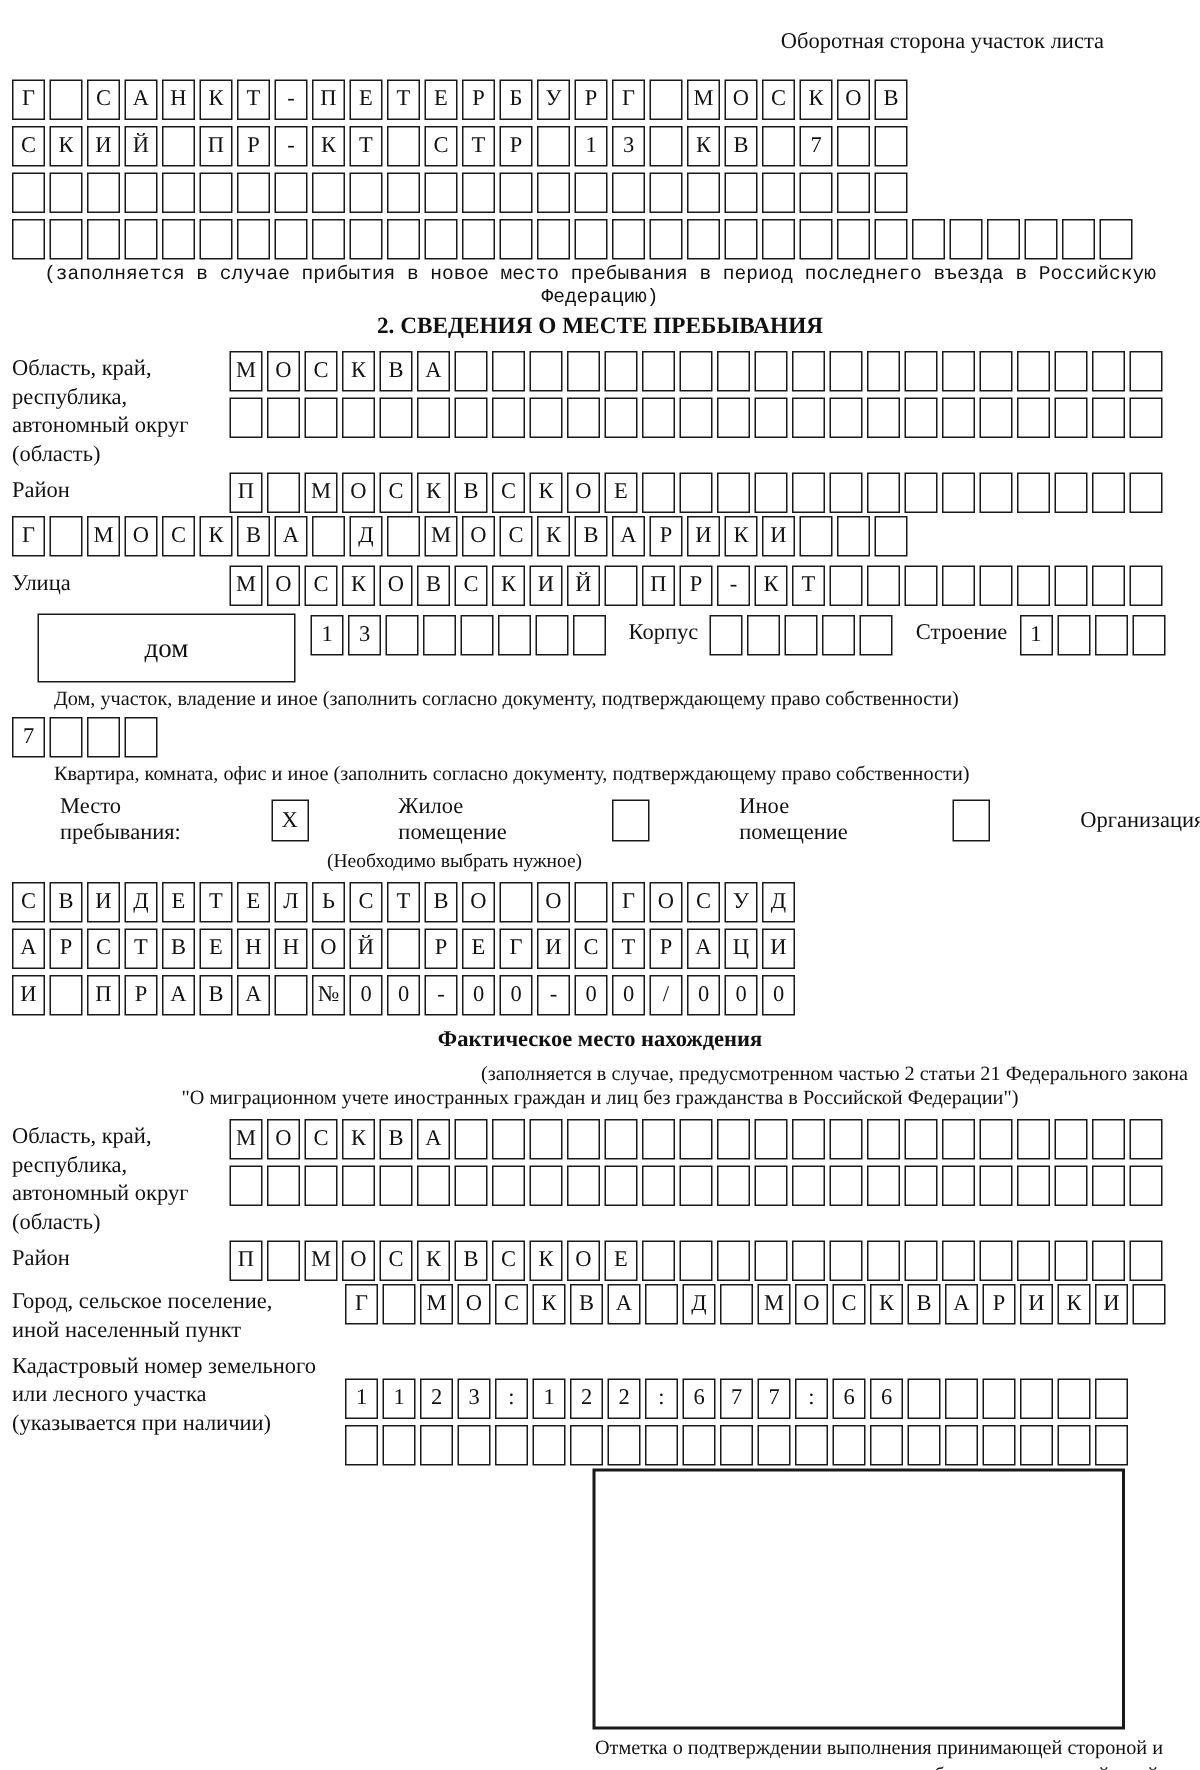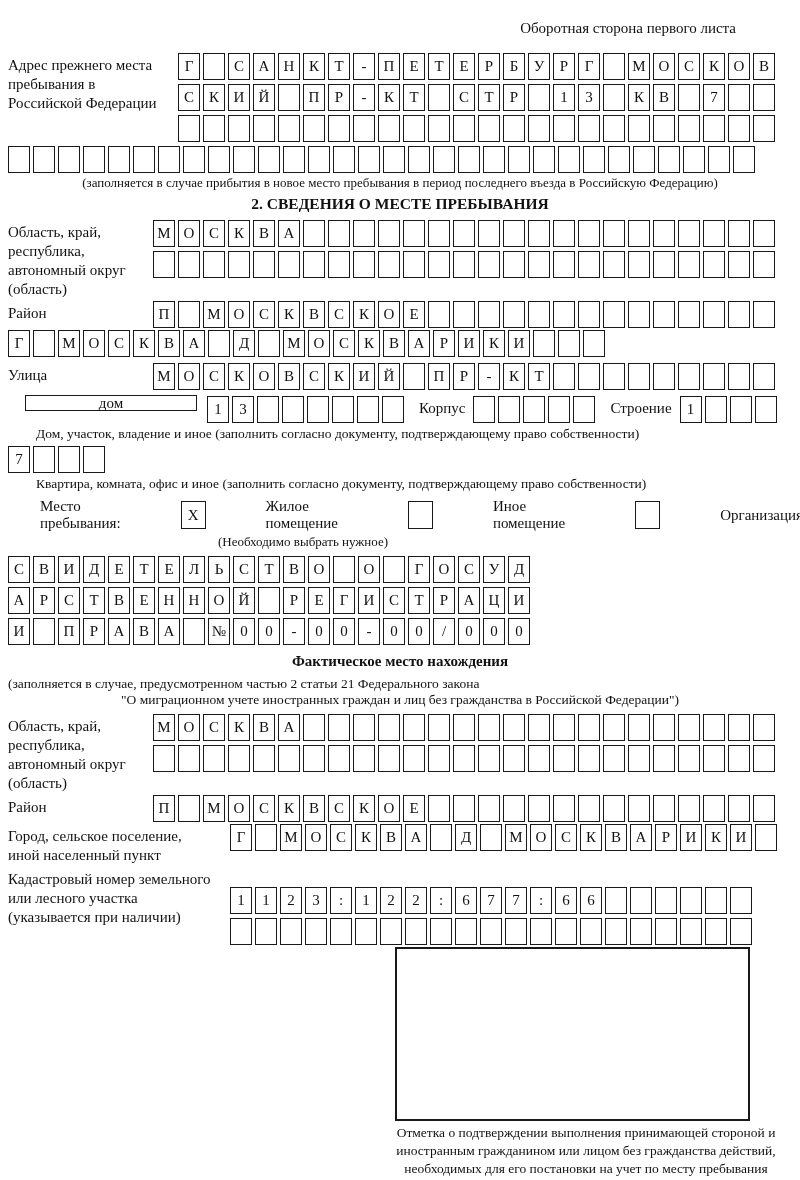--- a/index.html
+++ b/index.html
@@ -19,58 +19,57 @@
   .w237 { width:237px; padding-right:16px; }
   .cellcol { display:flex; flex-direction:column; }
   .cellrow { display:flex; }
   .cellrow + .cellrow { margin-top:4px; }
   .cell {
     width:22px; height:27px; border:1.5px solid #191919; margin-right:3px;
     display:flex; align-items:center; justify-content:center;
     font-size:15px; flex:0 0 auto; background:#fff;
   }
   .fullrow { margin-top:4px; margin-bottom:2px; }
-  .note { font-size:13px; text-align:center; margin:2px 0 4px 0; }
+  .note { font-size:13px; text-align:center; margin:2px 0 4px 0;font-family:Liberation Mono, monospace; }
   .note-left { font-size:13.5px; text-align:left; margin:3px 0 4px 28px; }
   .sec-title { text-align:center; font-weight:bold; font-size:15.5px; margin:4px 0 7px 0; }
   .wide-box {
-    border:1.5px solid #191919; height:16px; display:flex; align-items:center;
-    justify-content:center; font-size:15px; flex:0 0 auto; margin-top:-1px;
+    border:1.5px solid #191919; height:46px; display:flex; align-items:center;
+    justify-content:center; font-size:18px; flex:0 0 auto; margin-top:-1px;
   }
   .dom-box { width:172px; margin-left:17px; margin-right:10px; }
   .kv-box  { width:200px; margin-left:25px; margin-right:8px; }
   .inline-lbl { padding:4px 8px 0 12px; font-size:15px; flex:0 0 auto; }
   .mesto-row { display:flex; align-items:center; margin:6px 0 2px 32px;gap:48px; }
   .mesto-row .txt { padding:0 10px 0 12px; }
   .checkbox {
     width:25px; height:28px; border:1.5px solid #191919; display:flex;
     align-items:center; justify-content:center; font-size:15px; flex:0 0 auto;
     margin-left:12px;
   }
   .mesto-note { font-size:13px; margin:2px 0 6px 210px; }
   .fact-title { text-align:center; font-weight:bold; font-size:15px; margin:8px 0 6px 0; }
-  .fact-note { font-size:13.5px; text-align:left; }
+  .fact-note { font-size:13.5px; text-align:right; }
   .fact-note2 { font-size:13.5px; text-align:center; margin-bottom:6px; }
   .kad-cells { margin-top:20px; }
   .stamp-box {
     width:355px; height:174px; border:2px solid #191919; margin-left:387px; margin-top:2px;
   }
   .stamp-caption {
     width:424px; margin-left:366px; text-align:center; font-size:13.5px;
     line-height:18px; margin-top:3px;
   }
   .mt6 { margin-top:6px; }
 </style>
 </head>
 <body>
 
-<div class="hdr-note">Оборотная сторона первого листа</div>
-
-<div class="row">
-  <div class="label w170">Адрес прежнего места пребывания в Российской Федерации</div>
+<div class="hdr-note">Оборотная сторона участок листа</div>
+
+<div class="row">
   <div class="cellcol">
     <div class="cellrow">
         <span class="cell">Г</span>
         <span class="cell"></span>
         <span class="cell">С</span>
         <span class="cell">А</span>
         <span class="cell">Н</span>
         <span class="cell">К</span>
         <span class="cell">Т</span>
         <span class="cell">-</span>

